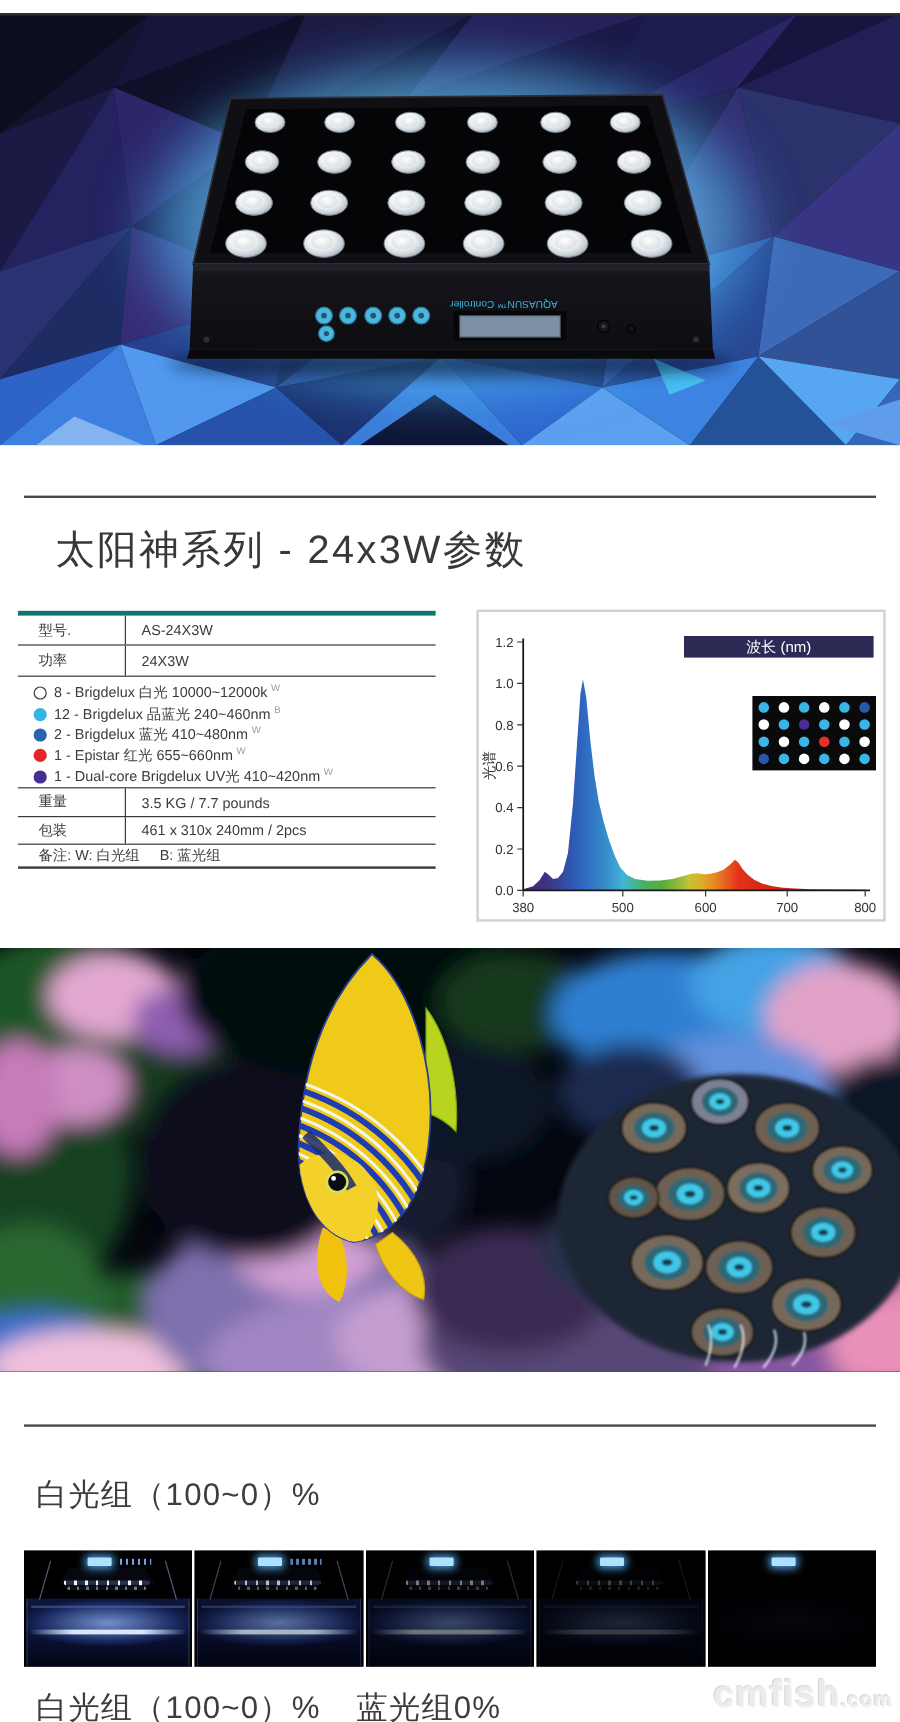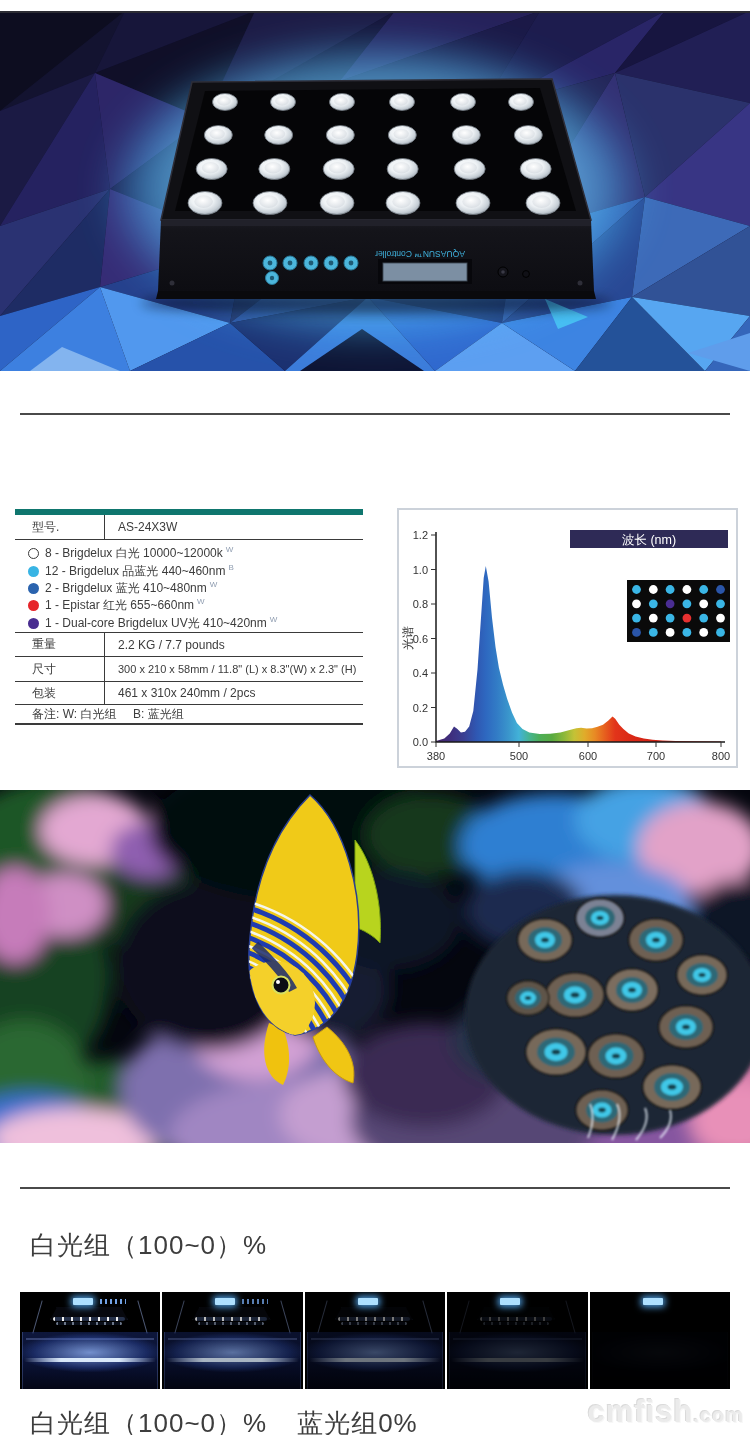--- a/index.html
+++ b/index.html
@@ -7,21 +7,21 @@
         font-family:"Liberation Sans","DejaVu Sans",sans-serif;color:#3a3a3a;}
   .abs{position:absolute;}
   
   #hero{left:0;top:11px;width:750px;height:360px;}
   #hero svg{display:block;}
   
   .rule{left:20px;width:710px;height:2px;background:#4a4a4a;}
   
   #title{left:46px;top:436px;font-size:33px;letter-spacing:2px;color:#383838;font-weight:400;}
   
-  #spec{left:15px;top:509px;width:348px;border-top:6px solid #0f766e;font-size:12px;color:#3c3c3c;}
+  #spec{left:15px;top:509px;width:348px;border-top:4px solid #0f766e;font-size:12px;color:#3c3c3c;}
   .t-row{display:flex;border-bottom:1.5px solid #3a3a3a;align-items:center;}
   .t-row.led{align-items:flex-start;}
   .t-label{width:90px;flex:0 0 90px;border-right:1.5px solid #3a3a3a;align-self:stretch;
            display:flex;align-items:center;padding-left:17px;box-sizing:border-box;}
   .t-row.led .t-label{align-items:flex-start;padding-top:8px;}
   .t-value{padding-left:13px;display:flex;align-items:center;}
   .h24{height:24px}.h25{height:25px}.h92{height:92px}.h23{height:23px}.h22{height:22px}
   .t-note{height:18px;display:flex;align-items:center;padding-left:17px;border-bottom:2px solid #3a3a3a;white-space:pre;}
   .fz11{font-size:11px;}
   .led-list{padding:5px 0 0 13px;}
@@ -60,21 +60,21 @@
       linear-gradient(180deg, rgba(30,50,130,.45), rgba(18,32,95,.55) 55%, rgba(8,14,48,.45));
     border-left:1px solid rgba(140,170,255,.25);border-right:1px solid rgba(140,170,255,.25);}
   .wline{position:absolute;left:4px;right:4px;top:66px;height:4px;filter:blur(.4px);
     background:linear-gradient(90deg,transparent,rgba(225,240,255,.95) 28%,rgba(225,240,255,.95) 72%,transparent);}
   .shelf{position:absolute;left:6px;right:6px;top:46px;height:2px;background:rgba(190,210,255,.4);}
   .disp{position:absolute;left:53px;top:6px;width:20px;height:7px;background:#aee0ff;border-radius:1px;
         box-shadow:0 0 7px 2px rgba(90,180,255,.9);}
   
   #wm{right:6px;top:1394px;color:#ebebeb;font-weight:700;font-size:31px;letter-spacing:1px;
       text-shadow:1px 1px 0 #f7f7f7,-1px -1px 0 #dadada;white-space:nowrap;}
-  #wm .suf{font-size:20px;font-weight:700;}
+  #wm .suf{font-size:17px;font-weight:700;}
 </style>
 </head>
 <body>
 
 <div id="page">
 
   <div class="abs" id="hero">
   <svg width="750" height="360" viewBox="0 0 750 360" xmlns="http://www.w3.org/2000/svg">
     <defs>
       <radialGradient id="ledg" cx="42%" cy="38%" r="70%">
@@ -253,36 +253,41 @@
       <g>
         <circle cx="503" cy="261" r="5" fill="#15151c" stroke="#000" stroke-width="1"></circle>
         <circle cx="503" cy="261" r="1.8" fill="#3a3a46"></circle>
         <circle cx="526" cy="263" r="3.4" fill="#101016" stroke="#000" stroke-width="1"></circle>
       </g>
     </g>
   </svg>
   </div>
 
   <div class="abs rule" style="top:413px"></div>
+  <div class="abs" id="title">太阳神系列 - 24x3W参数</div>
 
   <div class="abs" id="spec">
     <div class="t-row h24">
       <div class="t-label">型号.</div>
       <div class="t-value">AS-24X3W</div>
+    </div>
+    <div class="t-row h25">
+      <div class="t-label">功率</div>
+      <div class="t-value">24X3W</div>
     </div>
     <div class="t-row led h92">
       <div class="led-list">
         <div class="led-line">
           <span class="led-dot" style="background: rgb(255, 255, 255); border: 1.6px solid rgb(58, 58, 58);"></span>
           <span>8 - Brigdelux 白光  10000~12000k</span>
           <sup>W</sup>
         </div>
         <div class="led-line">
           <span class="led-dot" style="background: rgb(56, 180, 228);"></span>
-          <span>12 - Brigdelux 品蓝光  440~460nm</span>
+          <span>12 - Brigdelux 品蓝光  240~460nm</span>
           <sup>B</sup>
         </div>
         <div class="led-line">
           <span class="led-dot" style="background: rgb(42, 99, 174);"></span>
           <span>2 - Brigdelux 蓝光  410~480nm</span>
           <sup>W</sup>
         </div>
         <div class="led-line">
           <span class="led-dot" style="background: rgb(230, 37, 42);"></span>
           <span>1 - Epistar 红光  655~660nm</span>
@@ -290,25 +295,21 @@
         </div>
         <div class="led-line">
           <span class="led-dot" style="background: rgb(73, 45, 144);"></span>
           <span>1 - Dual-core Brigdelux UV光  410~420nm</span>
           <sup>W</sup>
         </div>
       </div>
     </div>
     <div class="t-row h23">
       <div class="t-label">重量</div>
-      <div class="t-value">2.2 KG / 7.7 pounds</div>
-    </div>
-    <div class="t-row h24">
-      <div class="t-label">尺寸</div>
-      <div class="t-value fz11">300 x 210 x 58mm / 11.8" (L) x 8.3"(W) x 2.3" (H)</div>
+      <div class="t-value">3.5 KG / 7.7 pounds</div>
     </div>
     <div class="t-row h22">
       <div class="t-label">包装</div>
       <div class="t-value">461 x 310x 240mm / 2pcs</div>
     </div>
     <div class="t-note">备注: W: 白光组     B: 蓝光组</div>
   </div>
 
   <div class="abs" id="chart">
     <svg id="chart-svg" width="337" height="256" viewBox="0 0 337 256" xmlns="http://www.w3.org/2000/svg">

